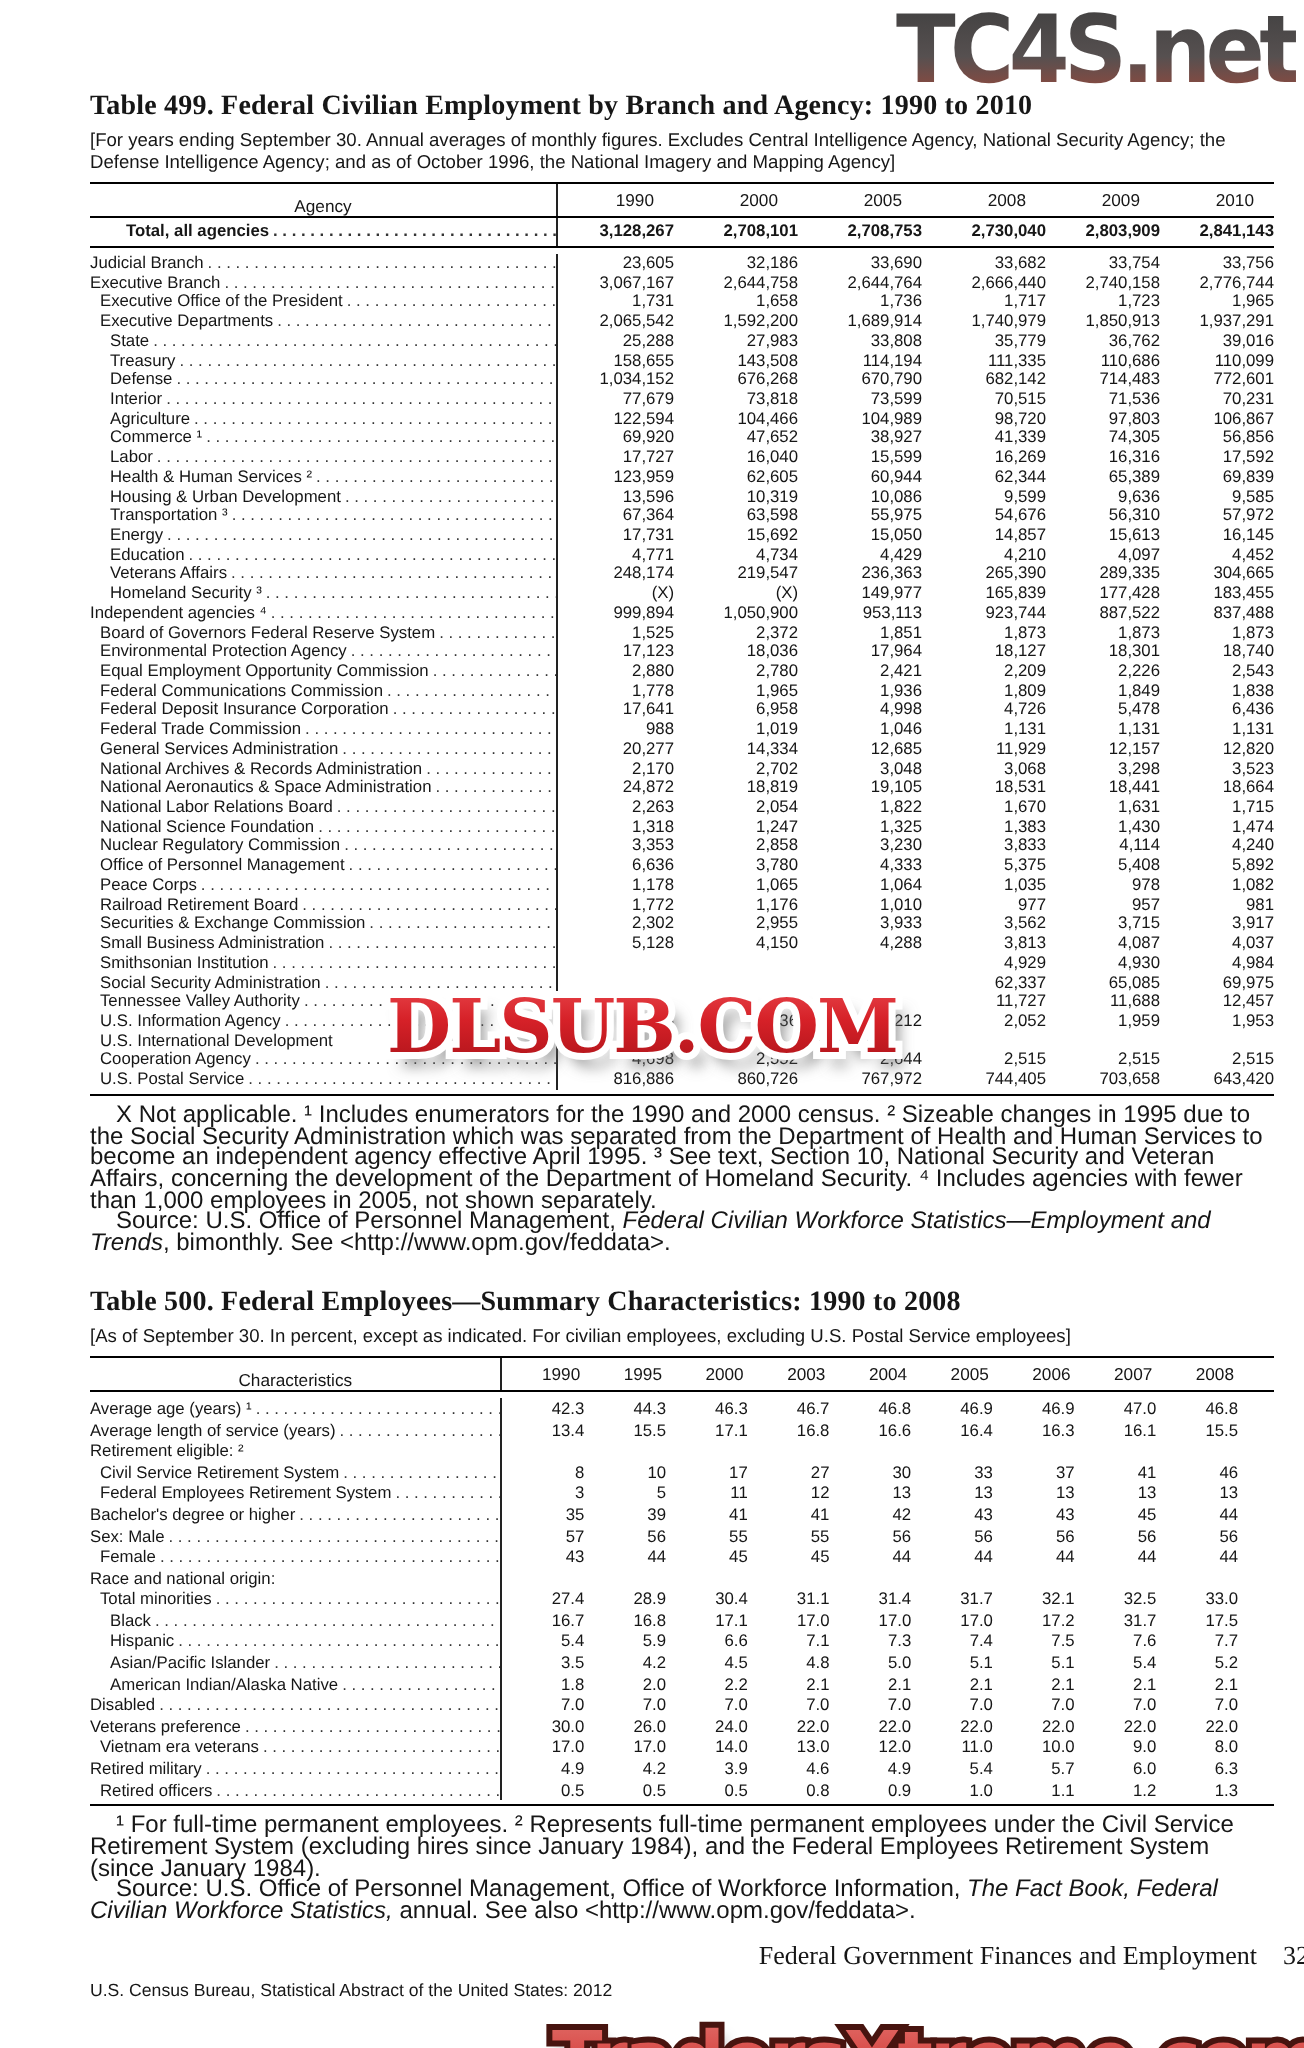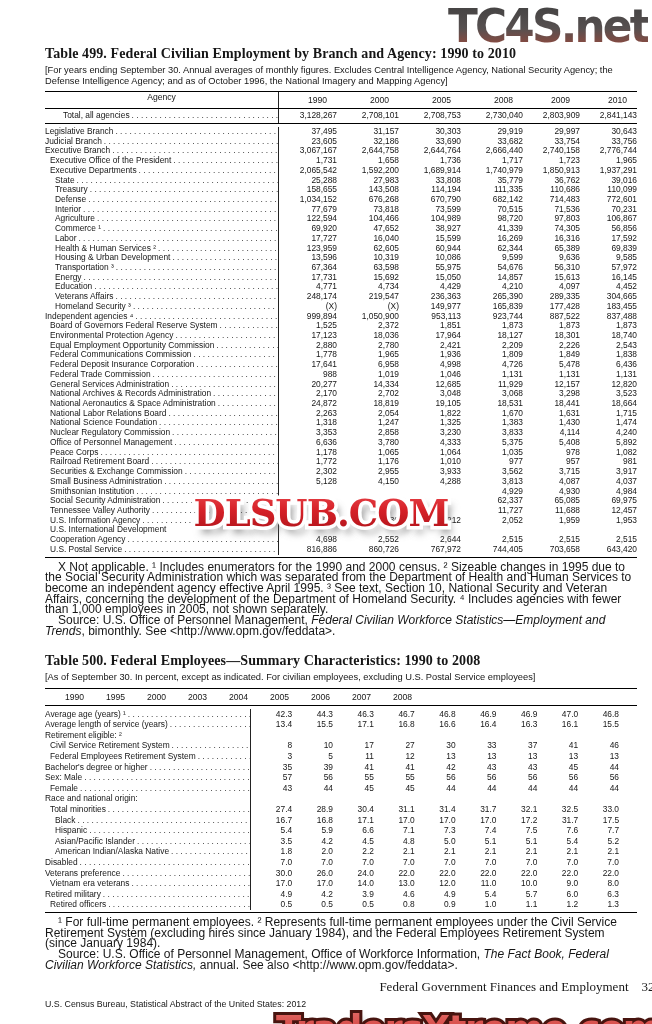--- a/index.html
+++ b/index.html
@@ -14,32 +14,32 @@
 
   
   .rule{width:592px;border-top:1.6px solid #000}
   .rule.thin{border-top:1px solid #000}
 
   
   .thead{display:flex;align-items:center;height:16px;font-size:8.6px;width:592px}
   .trow{display:flex;align-items:baseline;height:9.73px;line-height:9.73px;font-size:8.4px;width:592px}
   .t500 .trow{height:10.6px;line-height:10.6px}
   .lbl{display:flex;align-items:baseline;border-right:1px solid #222;height:100%;overflow:hidden}
-  .thead .lbl{align-items:flex-start;justify-content:center;text-align:center}
+  .thead .lbl{align-items:flex-end;justify-content:center;text-align:center}
   .rtxt{white-space:nowrap}
   .leader{flex:1;overflow:hidden;white-space:nowrap;color:#333;padding:0 3px 0 2px}
   .leader::after{content:". . . . . . . . . . . . . . . . . . . . . . . . . . . . . . . . . . . . . . . . . . . . . . . . . . . . . . . . . . . . . . . . . . . ."}
   .val{text-align:right;white-space:nowrap}
 
   .t499 .lbl{width:234px}
   .t499 .val{width:62px}
   .t499 .val:nth-child(2){width:58px}
   .t499 .val:nth-child(6),.t499 .val:nth-child(7){width:57px}
   .t499 .thead .val{padding-right:10px}
-  .t499 .total{height:13.5px;line-height:13.5px;font-weight:normal}
+  .t499 .total{height:13.5px;line-height:13.5px;font-weight:bold}
   .t499 .rows{padding-top:3px;padding-bottom:2px}
 
   .t500 .lbl{width:207px}
   .t500 .val{width:41px}
   .t500 .trow,.t500 .thead{padding-right:18px}
   .t500 .thead .val{padding-right:2px}
   .t500 .rows{padding-top:3px;padding-bottom:2px}
 
   .ind1 .lbl{padding-left:5px}
   .ind2 .lbl{padding-left:10px}
@@ -112,32 +112,20 @@
         <div class="val">2,708,753</div>
         <div class="val">2,730,040</div>
         <div class="val">2,803,909</div>
         <div class="val">2,841,143</div>
       </div>
       <div class="rule thin"></div>
 
       <div class="rows">
           <div class="trow ind0">
             <div class="lbl">
-              <span class="rtxt">Legislative Branch</span>
-              <span class="leader"></span>
-            </div>
-            <div class="val">37,495</div>
-            <div class="val">31,157</div>
-            <div class="val">30,303</div>
-            <div class="val">29,919</div>
-            <div class="val">29,997</div>
-            <div class="val">30,643</div>
-          </div>
-          <div class="trow ind0">
-            <div class="lbl">
               <span class="rtxt">Judicial Branch</span>
               <span class="leader"></span>
             </div>
             <div class="val">23,605</div>
             <div class="val">32,186</div>
             <div class="val">33,690</div>
             <div class="val">33,682</div>
             <div class="val">33,754</div>
             <div class="val">33,756</div>
           </div>
@@ -653,20 +641,23 @@
       <p class="src"><span>Source: U.S. Office of Personnel Management, </span><i>Federal Civilian Workforce Statistics—Employment and Trends</i><span>, bimonthly. See &lt;http://www.opm.gov/feddata&gt;.</span></p>
     </div>
 
     <div class="sect2">
       <div class="ttitle">Table 500. Federal Employees—Summary Characteristics: 1990 to 2008</div>
       <div class="bnote">[As of September 30. In percent, except as indicated. For civilian employees, excluding U.S. Postal Service employees]</div>
 
       <div class="t500">
         <div class="rule" style="margin-top:4px"></div>
         <div class="thead">
+          <div class="lbl">
+              <span>Characteristics</span>
+            </div>
           <div class="val">1990</div>
           <div class="val">1995</div>
           <div class="val">2000</div>
           <div class="val">2003</div>
           <div class="val">2004</div>
           <div class="val">2005</div>
           <div class="val">2006</div>
           <div class="val">2007</div>
           <div class="val">2008</div>
         </div>

